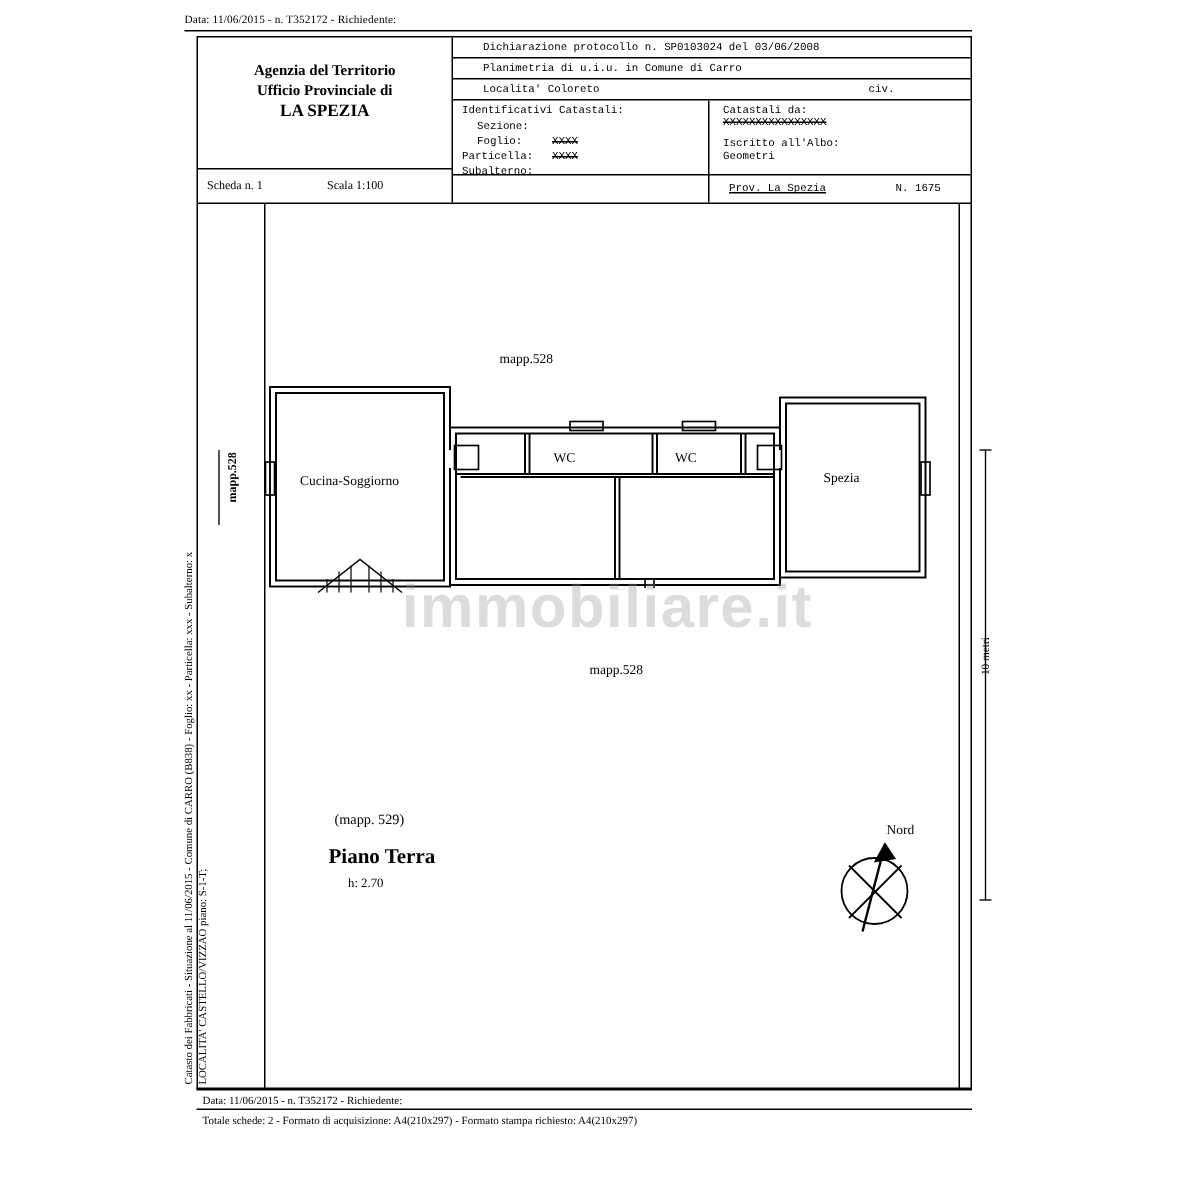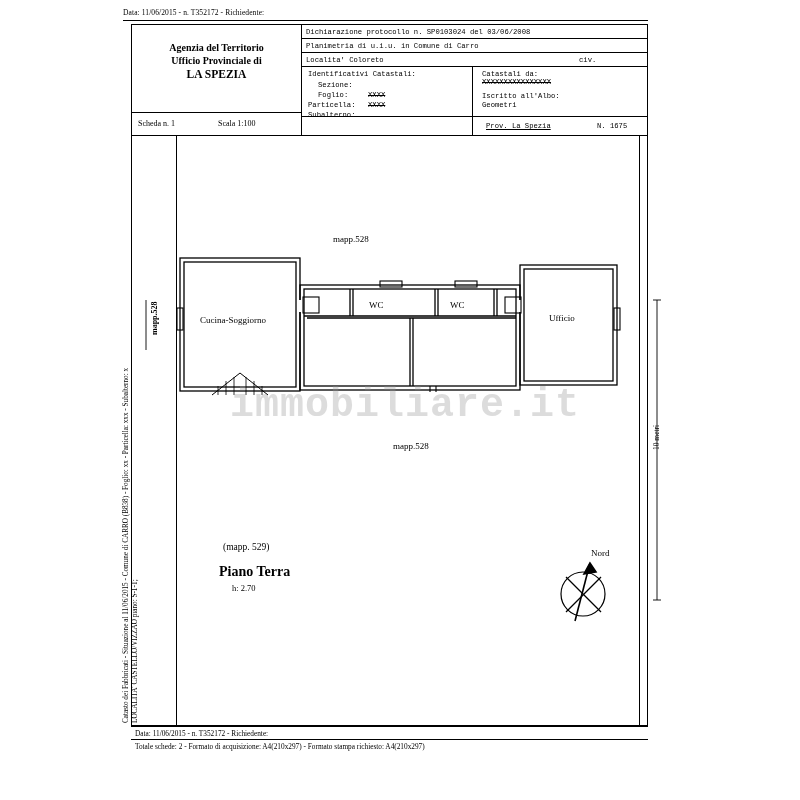--- a/index.html
+++ b/index.html
@@ -96,21 +96,21 @@
     position: absolute;
     left: 0;
     width: 345px;
     box-sizing: border-box;
   }
   .hr-line1 { top: 0px; height: 14px; border-bottom: 1px solid #000; }
   .hr-line2 { top: 14px; height: 14px; border-bottom: 1px solid #000; }
   .hr-line3 { top: 28px; height: 14px; border-bottom: 1px solid #000; }
   .hr-body  { top: 42px; height: 50px; border-bottom: 1px solid #000; }
   .hr-foot  { top: 92px; height: 18px; }
-  .hr-txt { position: absolute; top: 3px; left: 4px; white-space: nowrap;}
+  .hr-txt { position: absolute; top: 3px; left: 20px; white-space: nowrap;}
   .hr-civ { position: absolute; top: 3px; left: 277px; }
   .hr-split {
     position: absolute;
     left: 170px;
     top: 42px;
     height: 68px;
     border-left: 1px solid #000;
   }
   .bl { position: absolute; white-space: nowrap; text-align: right; }
 
@@ -189,21 +189,21 @@
   .watermark {
     position: absolute;
     left: 205px;
     top: 383px;
     width: 400px;
     text-align: center;
     font-size: 40px;
     font-weight: bold;
     letter-spacing: 1px;
     color: rgba(150,150,150,0.33);
-    font-family: Liberation Mono, monospace;
+    font-family: Liberation Sans, sans-serif;
     pointer-events: none;
   }
 </style>
 </head>
 <body>
 
 <div class="page">
 
   <div class="top-request">Data: 11/06/2015 - n. T352172 - Richiedente:</div>
   <div class="top-rule"></div>
@@ -330,21 +330,21 @@
     </g>
   </svg>
 
   <div class="watermark">immobiliare.it</div>
 
   <div class="lbl lbl-mapp-top">mapp.528</div>
   <div class="lbl lbl-mapp-bot">mapp.528</div>
   <div class="lbl lbl-cucina">Cucina-Soggiorno</div>
   <div class="lbl lbl-wc1">WC</div>
   <div class="lbl lbl-wc2">WC</div>
-  <div class="lbl lbl-cantina">Ufficio</div>
+  <div class="lbl lbl-cantina">Spezia</div>
   <div class="lbl lbl-mapp529">(mapp. 529)</div>
   <div class="lbl lbl-piano">Piano Terra</div>
   <div class="lbl lbl-h">h: 2.70</div>
   <div class="lbl lbl-nord">Nord</div>
 
   <div class="vert vert-dim-left">mapp.528</div>
   <div class="vert vert-dim-right">10 metri</div>
 
   <div class="vert vert-col1">Catasto dei Fabbricati - Situazione al 11/06/2015 - Comune di CARRO (B838) - Foglio: xx - Particella: xxx - Subalterno: x</div>
   <div class="vert vert-col2">LOCALITA' CASTELLO/VIZZAO piano: S-1-T;</div>

